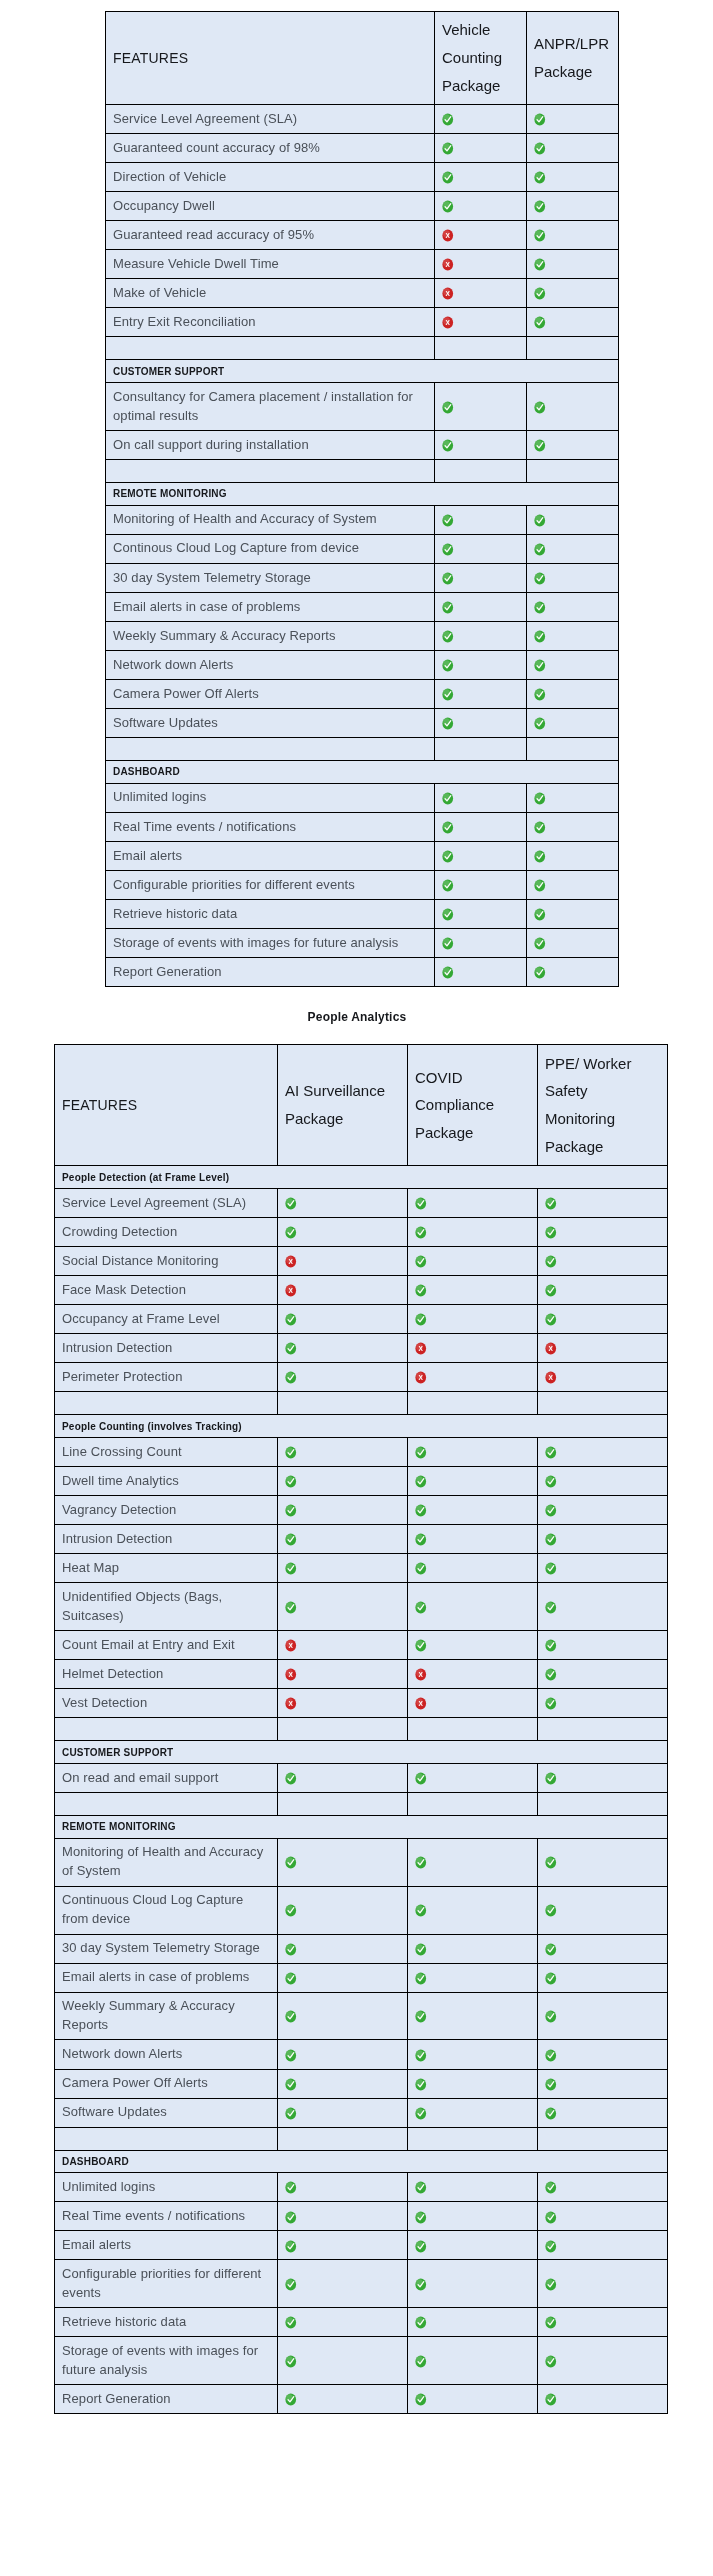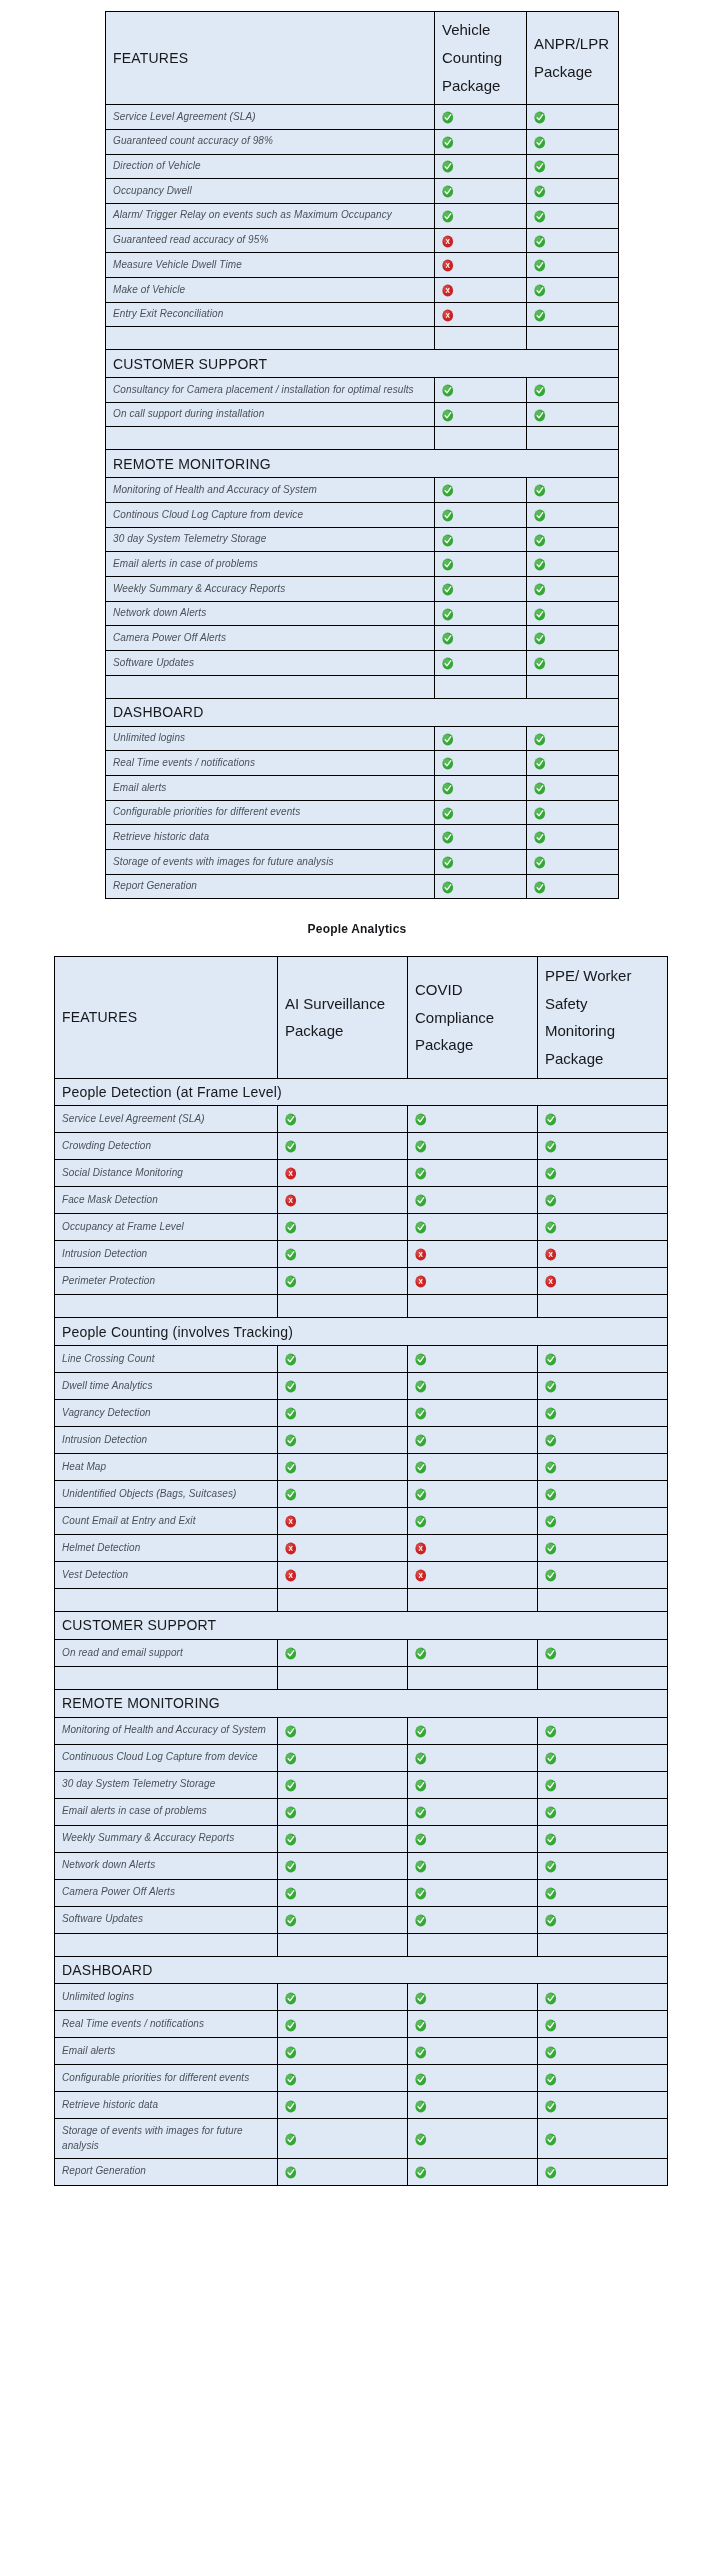--- a/index.html
+++ b/index.html
@@ -62,40 +62,39 @@
     font-size: 15px;
     color: #16181c;
     line-height: 1.85;
     padding: 7.7px 4.6px;
   }
   .t1 .hdr-row td { height: 64px; }
   .t2 .hdr-row td { height: 54px; }
 
   
   .section-row td {
-    font-weight: normal;
-    font-size: 14px;
+    font-weight: bold;
+    font-size: 10px;
     color: #16181c;
     letter-spacing: 0.2px;
     height: 21px;
     padding-top: 5.4px;
     padding-bottom: 5.4px;
   }
 
   
   .spacer-row td { height: 23px; padding: 0; }
 
   
   .feat-row td { height: 24.6px; }
   .feat-label {
-    font-size: 10px;
+    font-size: 13px;
     line-height: 1.45;
     color: #4a5058;
     letter-spacing: 0.1px;
-    font-style: italic;
   }
   .t2 .feat-row td { height: 27px; }
   .mark-cell { text-align: center; padding: 3.1px 1.5px; }
 
   
   .mk {
     display: inline-block;
     width: 11.5px; height: 13px;
     border-radius: 50%;
     position: relative;
@@ -167,33 +166,20 @@
                   <path d="M8 17.5 L13 23 L23 9.5" stroke="#ffffff" stroke-width="3.2" fill="none" stroke-linecap="round" stroke-linejoin="round"></path>
                 </svg></span></td>
             <td class="mark-cell"><span class="mk"><svg viewBox="0 0 30 34" xmlns="http://www.w3.org/2000/svg">
                   <ellipse cx="15" cy="17" rx="14" ry="16" fill="#34a834"></ellipse>
                   <ellipse cx="12" cy="13" rx="9" ry="10" fill="#ffffff" opacity="0.18"></ellipse>
                   <path d="M8 17.5 L13 23 L23 9.5" stroke="#ffffff" stroke-width="3.2" fill="none" stroke-linecap="round" stroke-linejoin="round"></path>
                 </svg></span></td>
           </tr>
           <tr class="feat-row">
             <td class="feat-label">Occupancy Dwell</td>
-            <td class="mark-cell"><span class="mk"><svg viewBox="0 0 30 34" xmlns="http://www.w3.org/2000/svg">
-                  <ellipse cx="15" cy="17" rx="14" ry="16" fill="#34a834"></ellipse>
-                  <ellipse cx="12" cy="13" rx="9" ry="10" fill="#ffffff" opacity="0.18"></ellipse>
-                  <path d="M8 17.5 L13 23 L23 9.5" stroke="#ffffff" stroke-width="3.2" fill="none" stroke-linecap="round" stroke-linejoin="round"></path>
-                </svg></span></td>
-            <td class="mark-cell"><span class="mk"><svg viewBox="0 0 30 34" xmlns="http://www.w3.org/2000/svg">
-                  <ellipse cx="15" cy="17" rx="14" ry="16" fill="#34a834"></ellipse>
-                  <ellipse cx="12" cy="13" rx="9" ry="10" fill="#ffffff" opacity="0.18"></ellipse>
-                  <path d="M8 17.5 L13 23 L23 9.5" stroke="#ffffff" stroke-width="3.2" fill="none" stroke-linecap="round" stroke-linejoin="round"></path>
-                </svg></span></td>
-          </tr>
-          <tr class="feat-row">
-            <td class="feat-label">Alarm/ Trigger Relay on events such as Maximum Occupancy</td>
             <td class="mark-cell"><span class="mk"><svg viewBox="0 0 30 34" xmlns="http://www.w3.org/2000/svg">
                   <ellipse cx="15" cy="17" rx="14" ry="16" fill="#34a834"></ellipse>
                   <ellipse cx="12" cy="13" rx="9" ry="10" fill="#ffffff" opacity="0.18"></ellipse>
                   <path d="M8 17.5 L13 23 L23 9.5" stroke="#ffffff" stroke-width="3.2" fill="none" stroke-linecap="round" stroke-linejoin="round"></path>
                 </svg></span></td>
             <td class="mark-cell"><span class="mk"><svg viewBox="0 0 30 34" xmlns="http://www.w3.org/2000/svg">
                   <ellipse cx="15" cy="17" rx="14" ry="16" fill="#34a834"></ellipse>
                   <ellipse cx="12" cy="13" rx="9" ry="10" fill="#ffffff" opacity="0.18"></ellipse>
                   <path d="M8 17.5 L13 23 L23 9.5" stroke="#ffffff" stroke-width="3.2" fill="none" stroke-linecap="round" stroke-linejoin="round"></path>
                 </svg></span></td>

